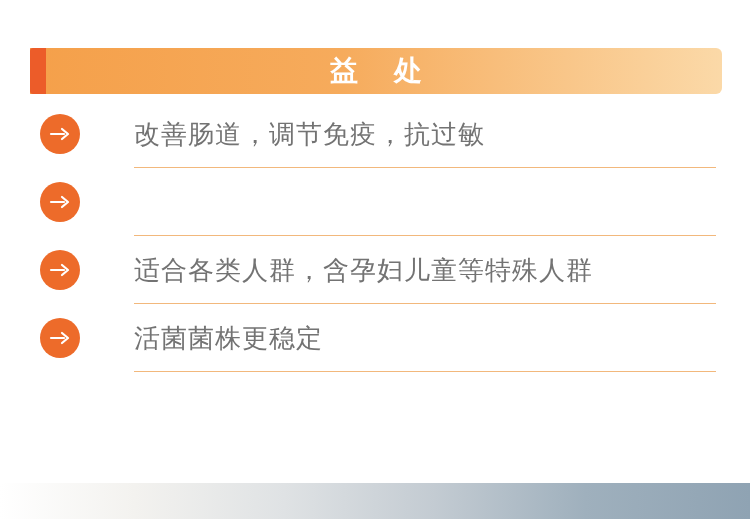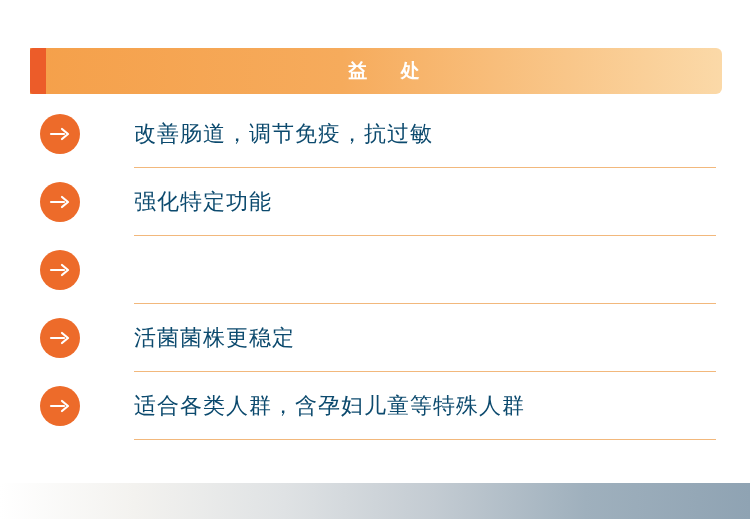--- a/index.html
+++ b/index.html
@@ -48,26 +48,25 @@
   }
   .header-title {
     position: absolute;
     left: 0;
     top: 0;
     width: 692px;
     height: 46px;
     line-height: 46px;
     text-align: center;
     color: #ffffff;
-    font-size: 19px;
+    font-size: 28px;
     font-weight: bold;
     letter-spacing: 14px;
     text-indent: 14px;
     font-family: "Liberation Sans", sans-serif;
-    margin-left: 8px;
   }
 
   
   .list {
     position: absolute;
     left: 30px;
     top: 100px;
     width: 692px;
   }
   .row {
@@ -94,22 +93,22 @@
     border-radius: 50%;
     background: #ed6b2a;
     display: flex;
     align-items: center;
     justify-content: center;
   }
   .arrow-badge svg {
     display: block;
   }
   .row-text {
-    font-size: 22px;
-    color: #0c4a6e;
+    font-size: 26px;
+    color: #737373;
     font-family: "Liberation Sans", sans-serif;
     letter-spacing: 1px;
     white-space: nowrap;
   }
 
   
   .footer-strip {
     position: absolute;
     left: 0;
     bottom: 0;
@@ -141,60 +140,50 @@
       <div class="arrow-badge">
         <svg width="22" height="16" viewBox="0 0 22 16" aria-hidden="true">
           <path d="M2 8 H15" stroke="#ffffff" stroke-width="2.2" fill="none" stroke-linecap="round"></path>
           <path d="M13 3 L19 8 L13 13" stroke="#ffffff" stroke-width="2.2" fill="none" stroke-linecap="round" stroke-linejoin="round"></path>
         </svg>
       </div>
       <div class="row-text">改善肠道，调节免疫，抗过敏</div>
       <div class="row-divider"></div>
     </div>
 
-    <div class="row">
-      <div class="arrow-badge">
-        <svg width="22" height="16" viewBox="0 0 22 16" aria-hidden="true">
-          <path d="M2 8 H15" stroke="#ffffff" stroke-width="2.2" fill="none" stroke-linecap="round"></path>
-          <path d="M13 3 L19 8 L13 13" stroke="#ffffff" stroke-width="2.2" fill="none" stroke-linecap="round" stroke-linejoin="round"></path>
-        </svg>
-      </div>
-      <div class="row-text">强化特定功能</div>
-      <div class="row-divider"></div>
-    </div>
 
     <div class="row">
       <div class="arrow-badge">
         <svg width="22" height="16" viewBox="0 0 22 16" aria-hidden="true">
           <path d="M2 8 H15" stroke="#ffffff" stroke-width="2.2" fill="none" stroke-linecap="round"></path>
           <path d="M13 3 L19 8 L13 13" stroke="#ffffff" stroke-width="2.2" fill="none" stroke-linecap="round" stroke-linejoin="round"></path>
         </svg>
       </div>
       <div class="row-divider"></div>
     </div>
 
     <div class="row">
       <div class="arrow-badge">
         <svg width="22" height="16" viewBox="0 0 22 16" aria-hidden="true">
           <path d="M2 8 H15" stroke="#ffffff" stroke-width="2.2" fill="none" stroke-linecap="round"></path>
           <path d="M13 3 L19 8 L13 13" stroke="#ffffff" stroke-width="2.2" fill="none" stroke-linecap="round" stroke-linejoin="round"></path>
         </svg>
       </div>
-      <div class="row-text">活菌菌株更稳定</div>
+      <div class="row-text">适合各类人群，含孕妇儿童等特殊人群</div>
       <div class="row-divider"></div>
     </div>
 
     <div class="row">
       <div class="arrow-badge">
         <svg width="22" height="16" viewBox="0 0 22 16" aria-hidden="true">
           <path d="M2 8 H15" stroke="#ffffff" stroke-width="2.2" fill="none" stroke-linecap="round"></path>
           <path d="M13 3 L19 8 L13 13" stroke="#ffffff" stroke-width="2.2" fill="none" stroke-linecap="round" stroke-linejoin="round"></path>
         </svg>
       </div>
-      <div class="row-text">适合各类人群，含孕妇儿童等特殊人群</div>
+      <div class="row-text">活菌菌株更稳定</div>
       <div class="row-divider"></div>
     </div>
 
   </div>
 
   <div class="footer-strip"></div>
 
 </div>
 
 </body></html>

